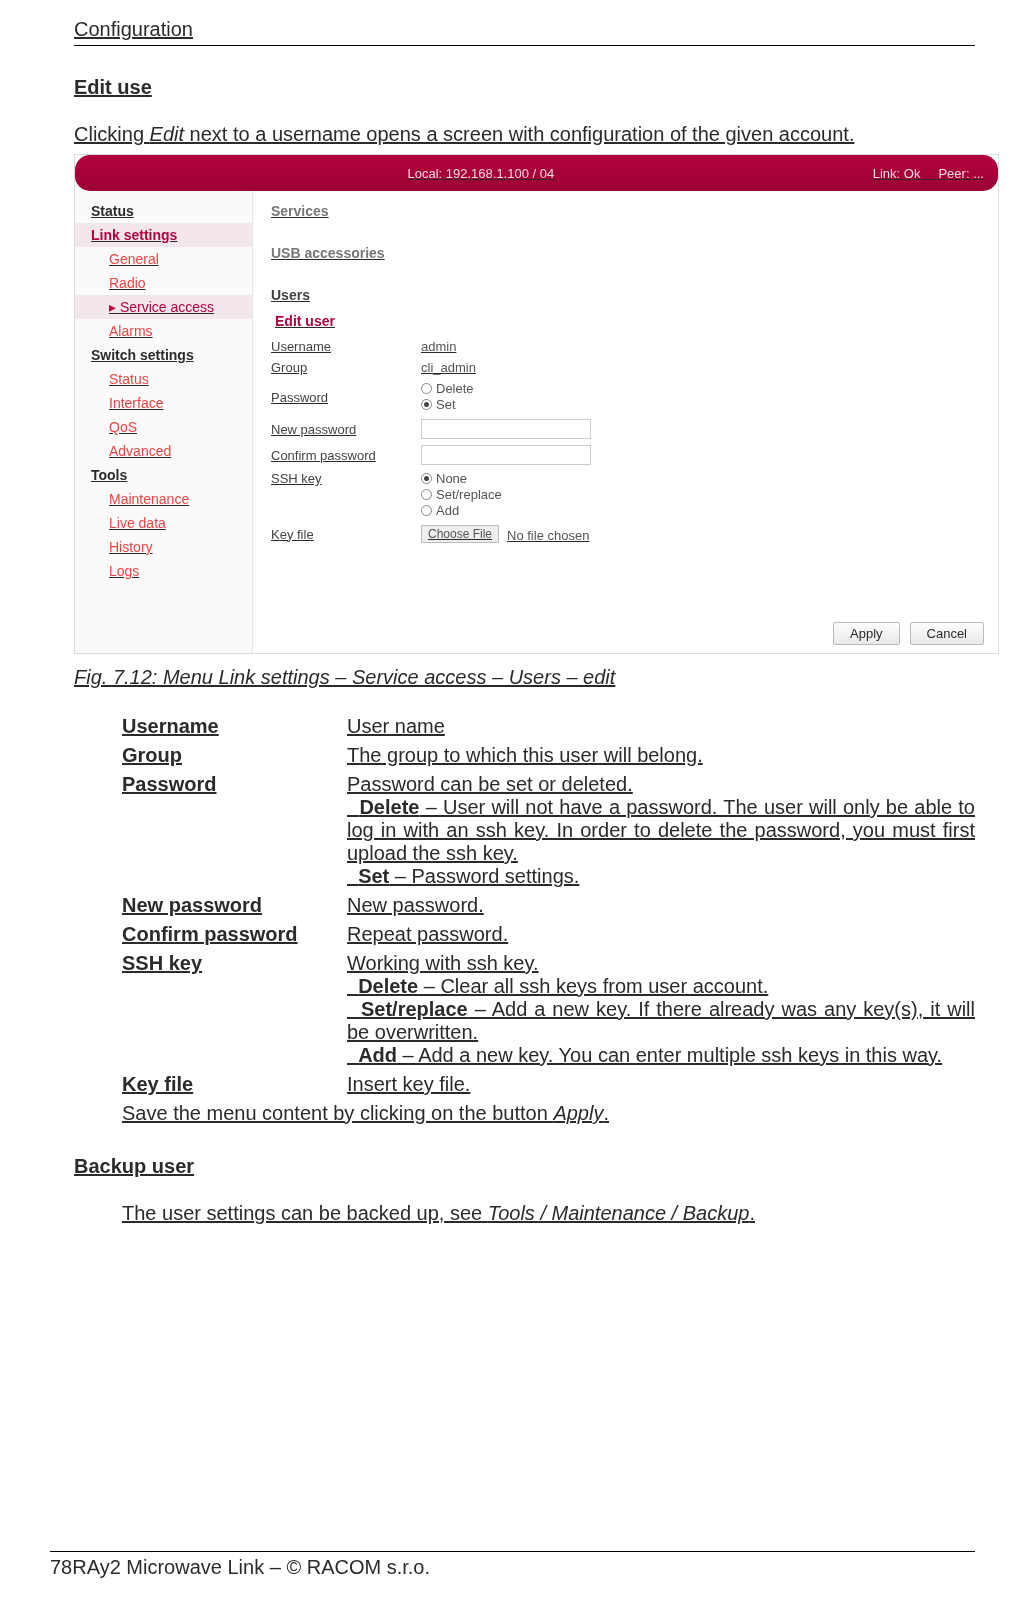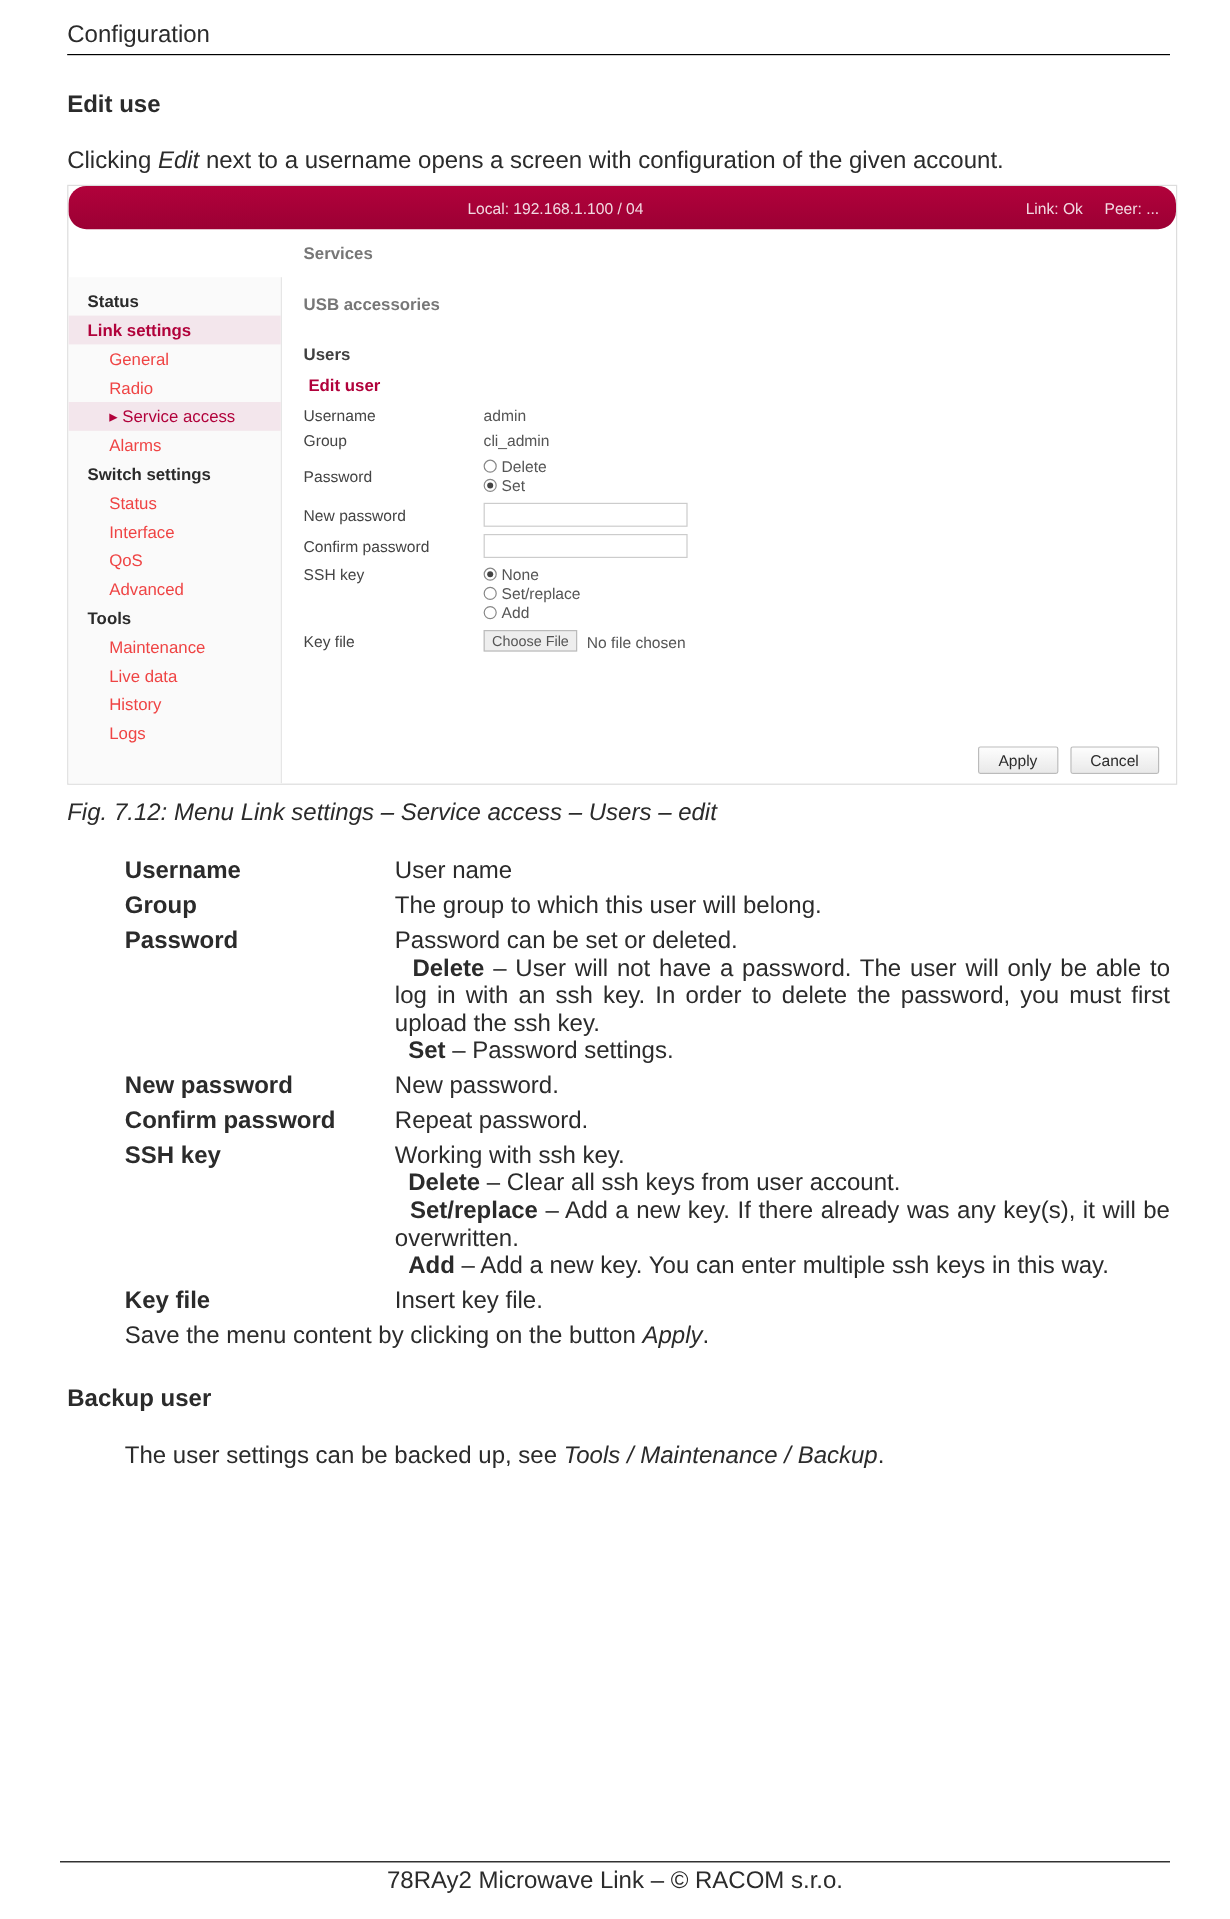--- a/index.html
+++ b/index.html
@@ -1,21 +1,22 @@
 <!DOCTYPE html>
 <html><head>
 <meta charset="utf-8">
 <style>
   * { box-sizing: border-box; margin: 0; padding: 0; }
   html, body { width: 1025px; font-family: Arial, Helvetica, sans-serif; color: #2b2b2b; }
   .page {
     width: 1025px;
     min-height: 1599px;
-    padding: 18px 50px 0 56px;
+    padding: 18px 50px 0 74px;
     position: relative;
+    text-decoration: underline;
   }
   .header-line {
     font-size: 20px;
     padding-bottom: 4px;
     border-bottom: 1.5px solid #000;
     margin-bottom: 30px;
   }
   .h2 {
     font-size: 20px;
     font-weight: bold;
@@ -51,21 +52,20 @@
   }
   .shot-header .hleft { font-weight: bold; letter-spacing: .3px; }
   .shot-header .hctr, .shot-header .hright { opacity: .85; }
   .shot-body { display: flex; height: calc(100% - 36px); }
   .sidebar {
     width: 178px;
     background: #fafafa;
     border-right: 1px solid #e6e6e6;
     font-size: 14px;
     padding: 8px 0;
-    margin-top: 40px;
   }
   .sidebar .item {
     padding: 4px 10px 4px 16px;
     color: #ef4444;
     white-space: nowrap;
   }
   .sidebar .group { font-weight: bold; color:#2b2b2b; }
   .sidebar .active { color:#b1023b; font-weight:bold; background:#f3e6ec; }
   .sidebar .sub { padding-left: 34px; font-weight:normal; }
   .content {
@@ -99,21 +99,21 @@
   .drow .dt { width:225px; font-weight:bold; flex-shrink:0;}
   .drow .dd { flex:1; text-align:justify;}
   .dd .bold { font-weight:bold; }
   .save { margin-left:48px; font-size:20px; margin-top:6px; margin-bottom:30px;}
   .backup-note { margin-left:48px; font-size:20px; }
 
   
   .footer {
     position:absolute; bottom:20px; left:50px; right:50px;
     border-top:1.5px solid #000;
-    display:flex; justify-content:center;
+    display:flex; justify-content:flex-start;
     font-size:20px; padding-top:4px;margin-top:17px;
   }
 </style>
 </head>
 <body>
 
 <div class="page">
   <div class="header-line">Configuration</div>
 
   <div class="h2">Edit use</div>

